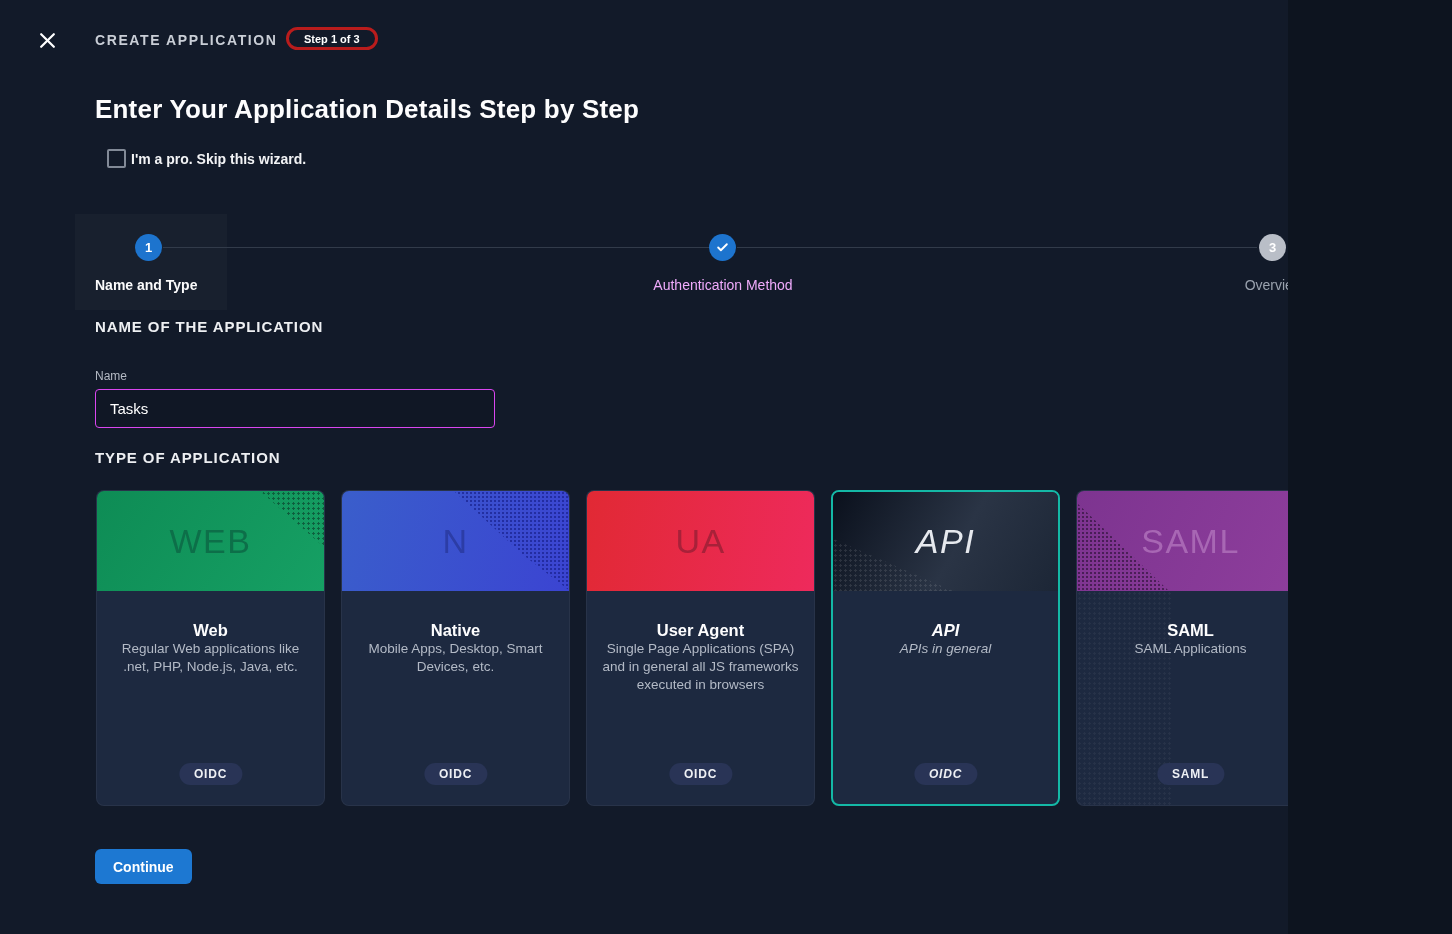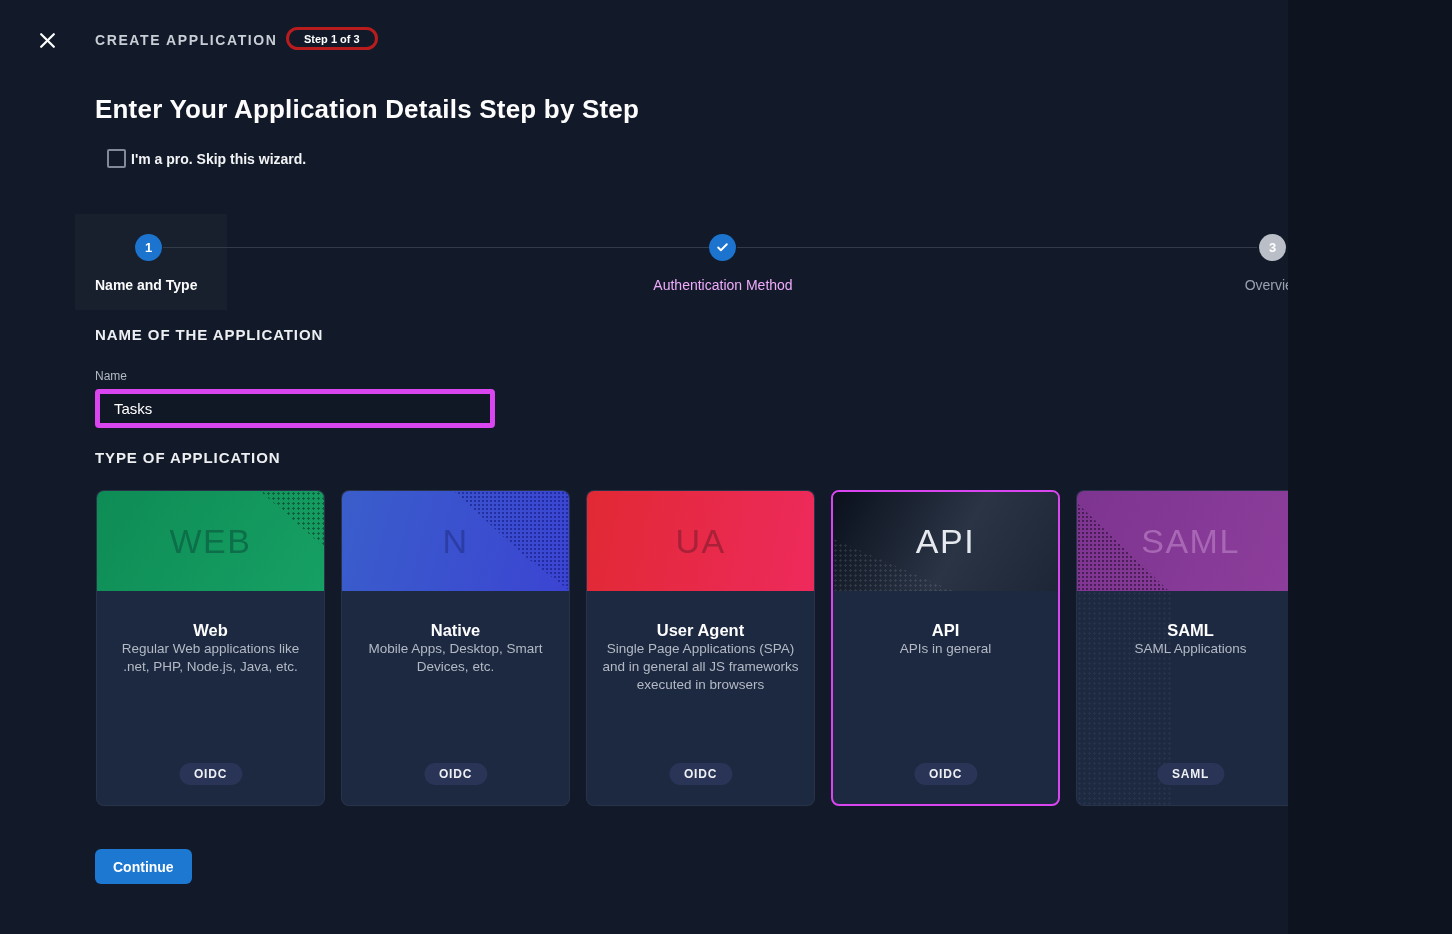--- a/index.html
+++ b/index.html
@@ -86,50 +86,50 @@
   .label-1 { left: 95px; font-weight: bold; color: #fbfbfc; }
   .label-2 { left: 523px; width: 400px; text-align: center; font-weight: normal; color: #f0abfc; }
   .label-3 { left: 1103px; width: 200px; text-align: right; color: #9aa2ae; font-weight: normal; }
 
   
   .section-heading {
     position: absolute; left: 95px;
     font-size: 15px; font-weight: bold; color: #edeff2;
     letter-spacing: 0.9px;
   }
-  .heading-name { top: 326px; text-align: center; }
+  .heading-name { top: 318px; text-align: center; }
   .heading-type { top: 449px; }
   .field-label {
     position: absolute; left: 95px; top: 369px;
     font-size: 12px; color: #b4bac4;
   }
   .name-input {
     position: absolute; left: 95px; top: 389px;
     width: 400px; height: 39px;
     background: rgba(10,16,28,0.25);
-    border: 5px solid #d946ef; border-radius: 4px;
+    border: 1px solid #d946ef; border-radius: 4px;
     color: #fff; font-size: 15px; font-family: "Liberation Sans", sans-serif;
     padding: 0 14px; outline: none;
   }
 
   
   .cards-row {
     position: absolute; left: 96px; top: 490px;
     display: flex; gap: 16px;
   }
   .type-card {
     position: relative;
     width: 229px; height: 316px;
     background: #1d2940;
     border: 1px solid rgba(255,255,255,0.05);
     border-radius: 8px;
     cursor: pointer;
     overflow: hidden;
   }
-  .type-card.selected { border: 2px solid #d946ef; }
+  .type-card.selected { border: 2px solid #14b8a6; font-style: italic; }
   .card-banner {
     position: relative;
     height: 100px;
     display: flex; align-items: center; justify-content: center;
     overflow: hidden;
   }
   .selected .card-banner { height: 99px; }
   .banner-text {
     font-size: 34px; letter-spacing: 1.5px; font-weight: normal;
     position: relative; z-index: 2;

